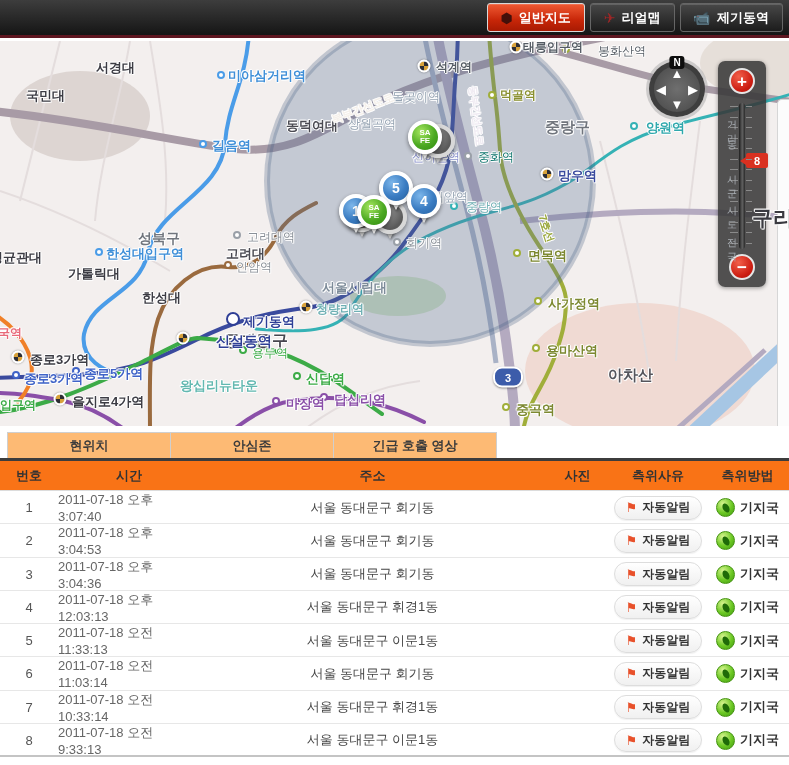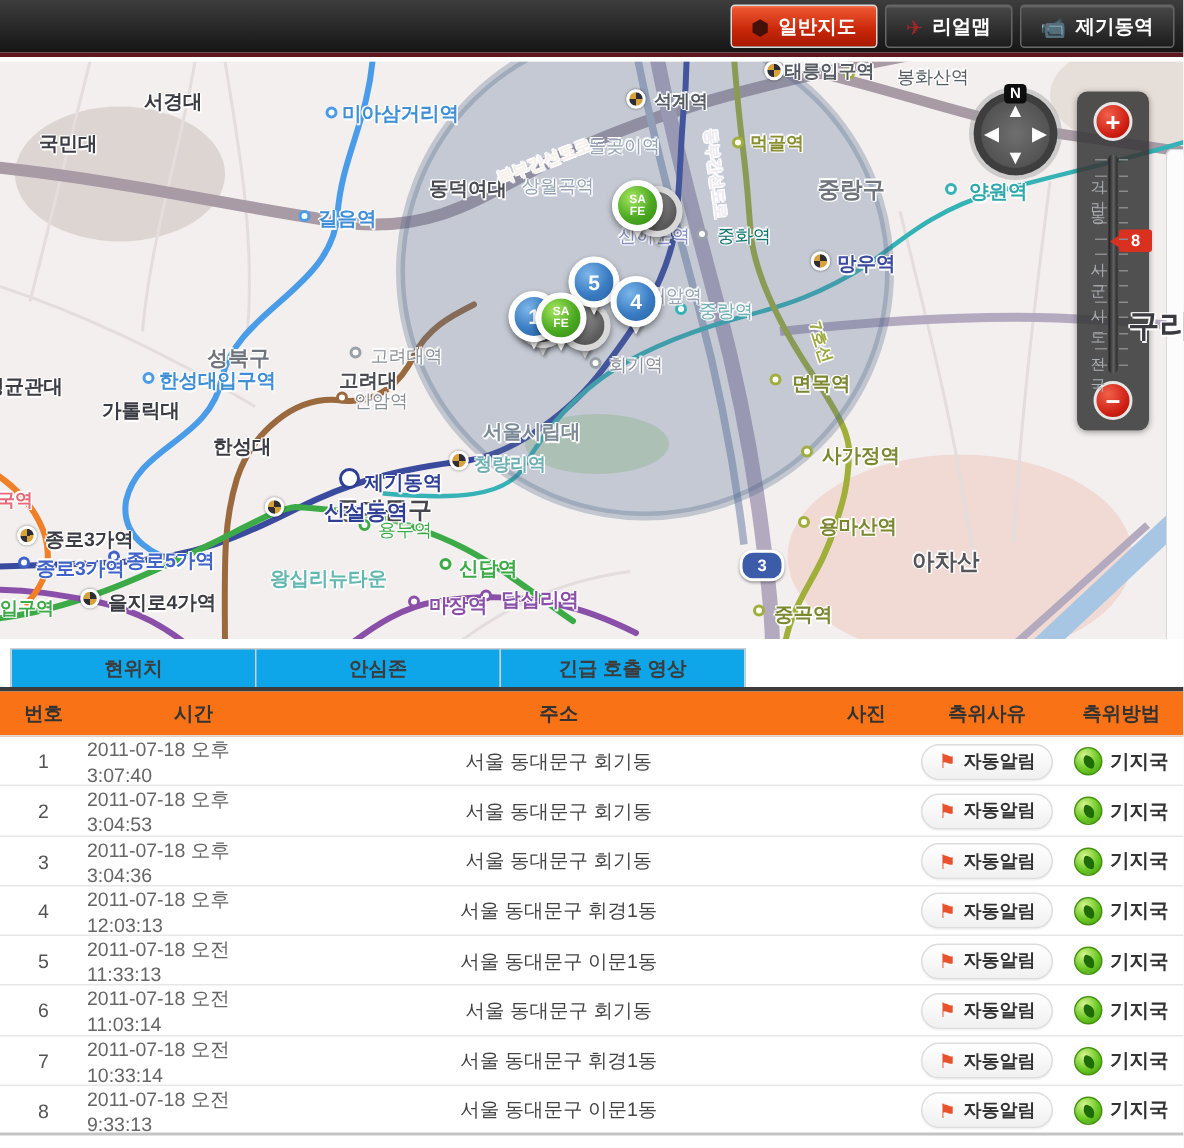--- a/index.html
+++ b/index.html
@@ -72,21 +72,21 @@
   .zlab{position:absolute;left:0;width:19px;text-align:right;color:#a9aeb4;font-size:10px;}
   #zlevel{position:absolute;left:28px;width:22px;height:15px;background:#d93020;color:#fff;
     font-size:11px;font-weight:800;display:flex;align-items:center;justify-content:center;
     border-radius:2px;cursor:pointer;}
   #zlevel::before{content:"";position:absolute;left:-6px;border:4px solid transparent;
     border-right:6px solid #d93020;border-left:none;}
   #sidepanel{position:absolute;left:777px;top:58px;width:12px;height:330px;background:#fcfcfc;
     border:1px solid #d6d6d6;border-right:none;border-radius:5px 0 0 5px;}
   
   #tabs{position:absolute;left:8px;top:432px;height:26px;display:flex;}
-  .tab{width:164px;height:26px;border:1px solid #cfcfcf;border-bottom:none;background:#0ea5e9;
+  .tab{width:164px;height:26px;border:1px solid #cfcfcf;border-bottom:none;background:#fdba74;
     color:#3c3c3c;font-size:13px;font-weight:700;display:flex;align-items:center;
     justify-content:center;box-sizing:border-box;cursor:pointer;margin-left:-1px;}
   .tab.active{background:#4a4a4a;color:#fff;border-color:#4a4a4a;height:29px;margin-top:-2px;}
   #tabline{position:absolute;left:0;top:458px;width:789px;height:3px;background:#3c3c3c;}
   
   .grid{display:grid;grid-template-columns:58px 142px 345px 65px 96px 83px;}
   #thead{position:absolute;left:0;top:461px;width:789px;height:30px;background:#f97316;
     border-bottom:1px solid #dcdcdc;box-sizing:border-box;}
   #thead .hc{display:flex;align-items:center;justify-content:center;font-size:13px;
     font-weight:700;color:#333;}

